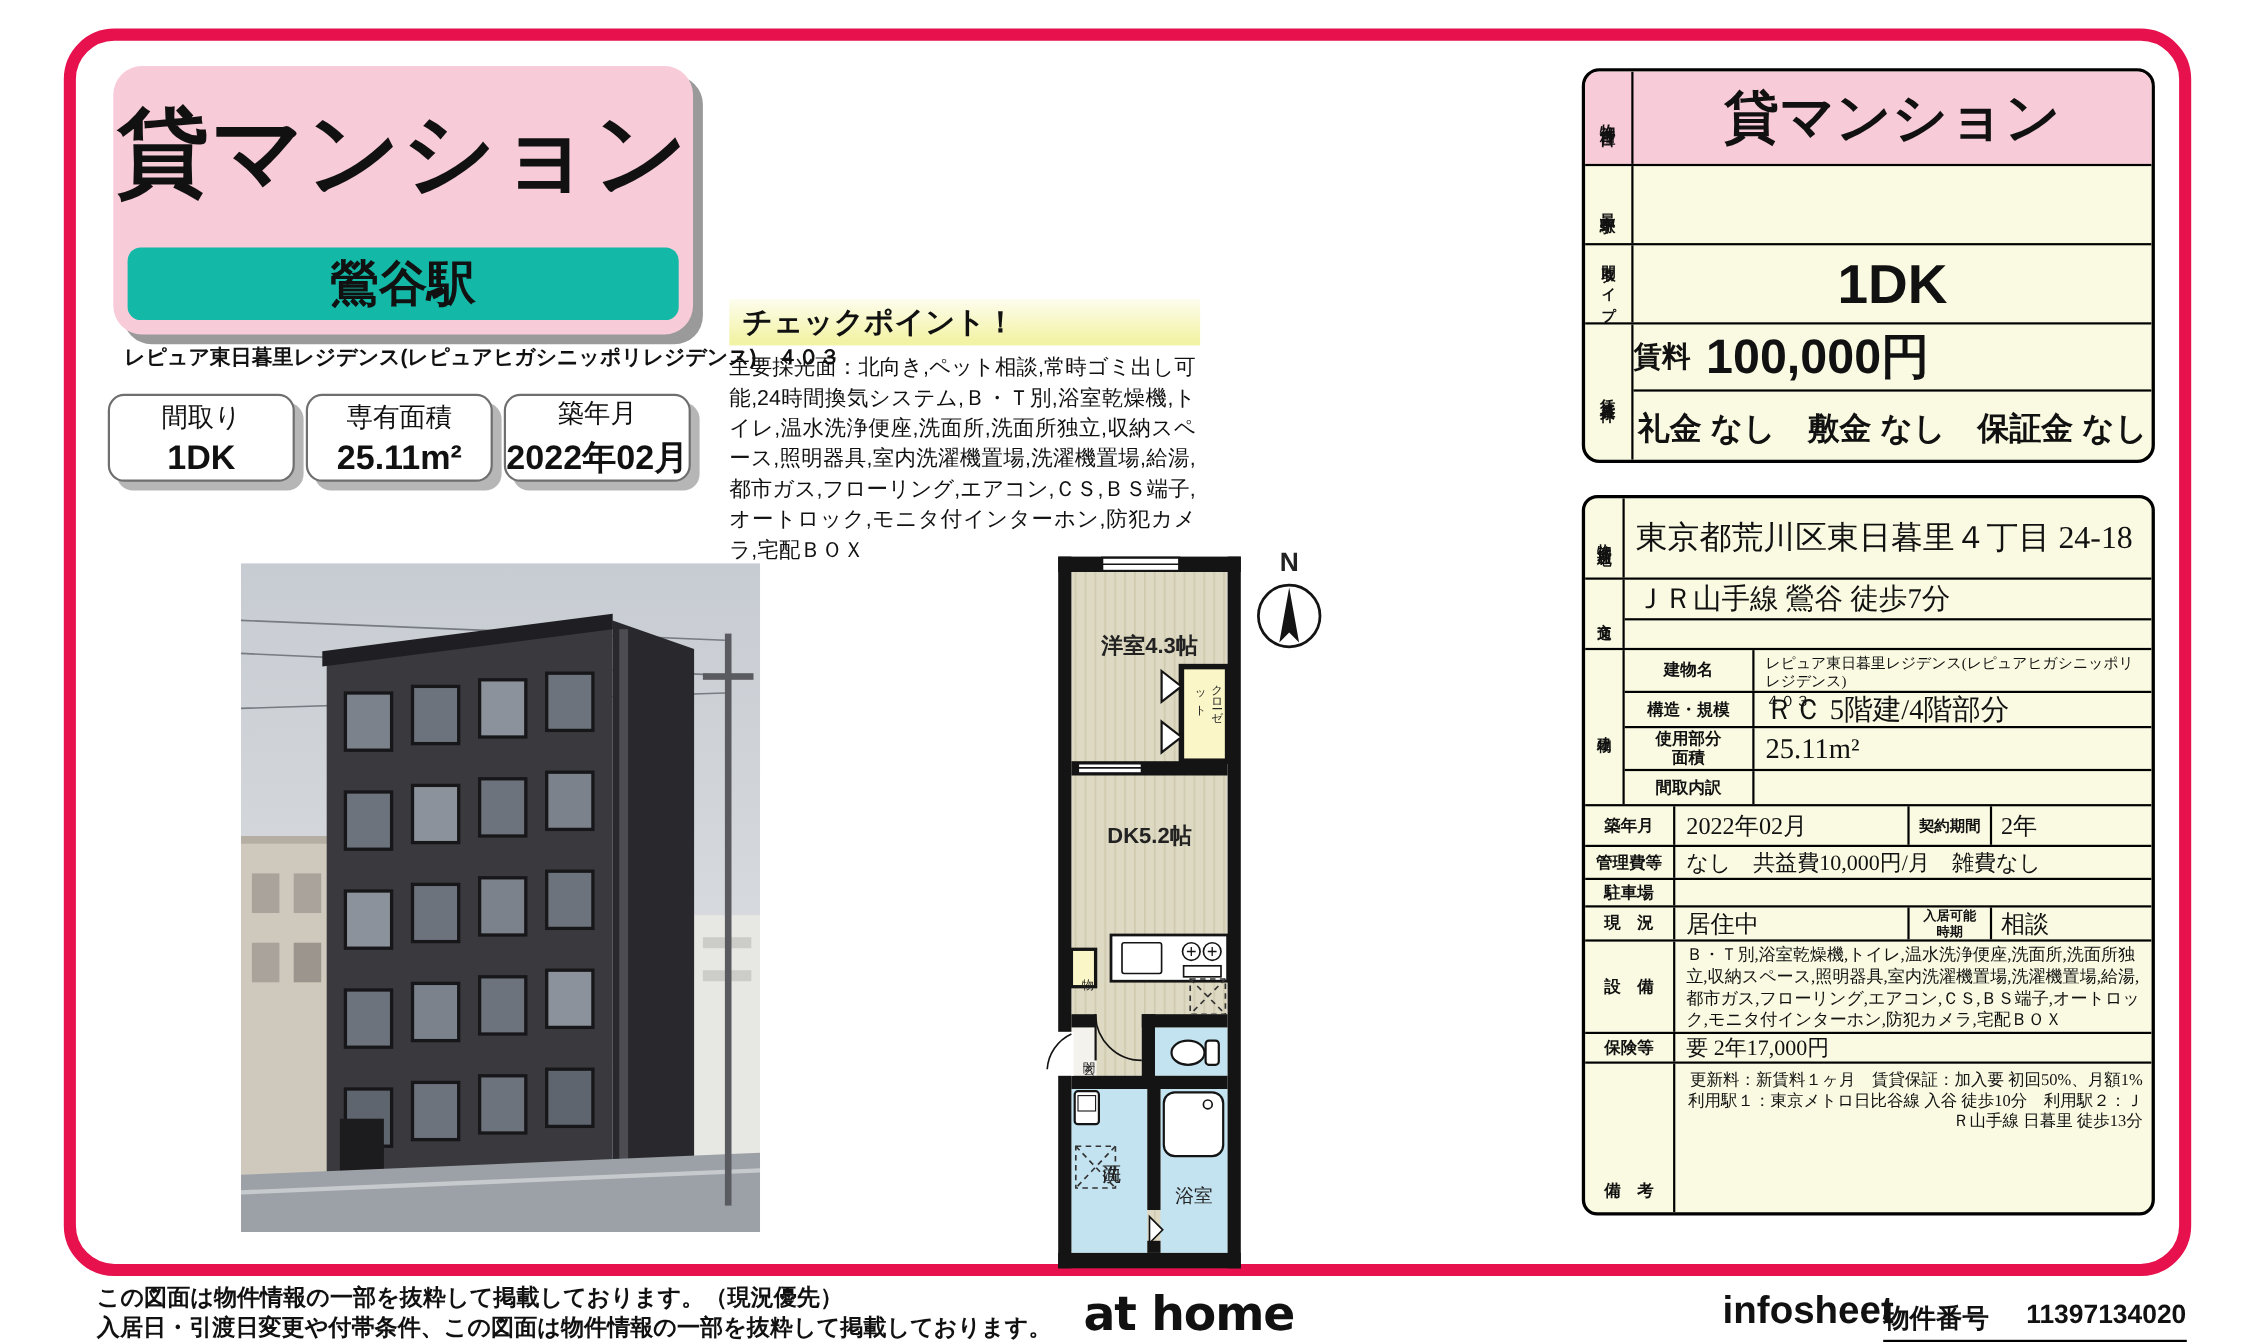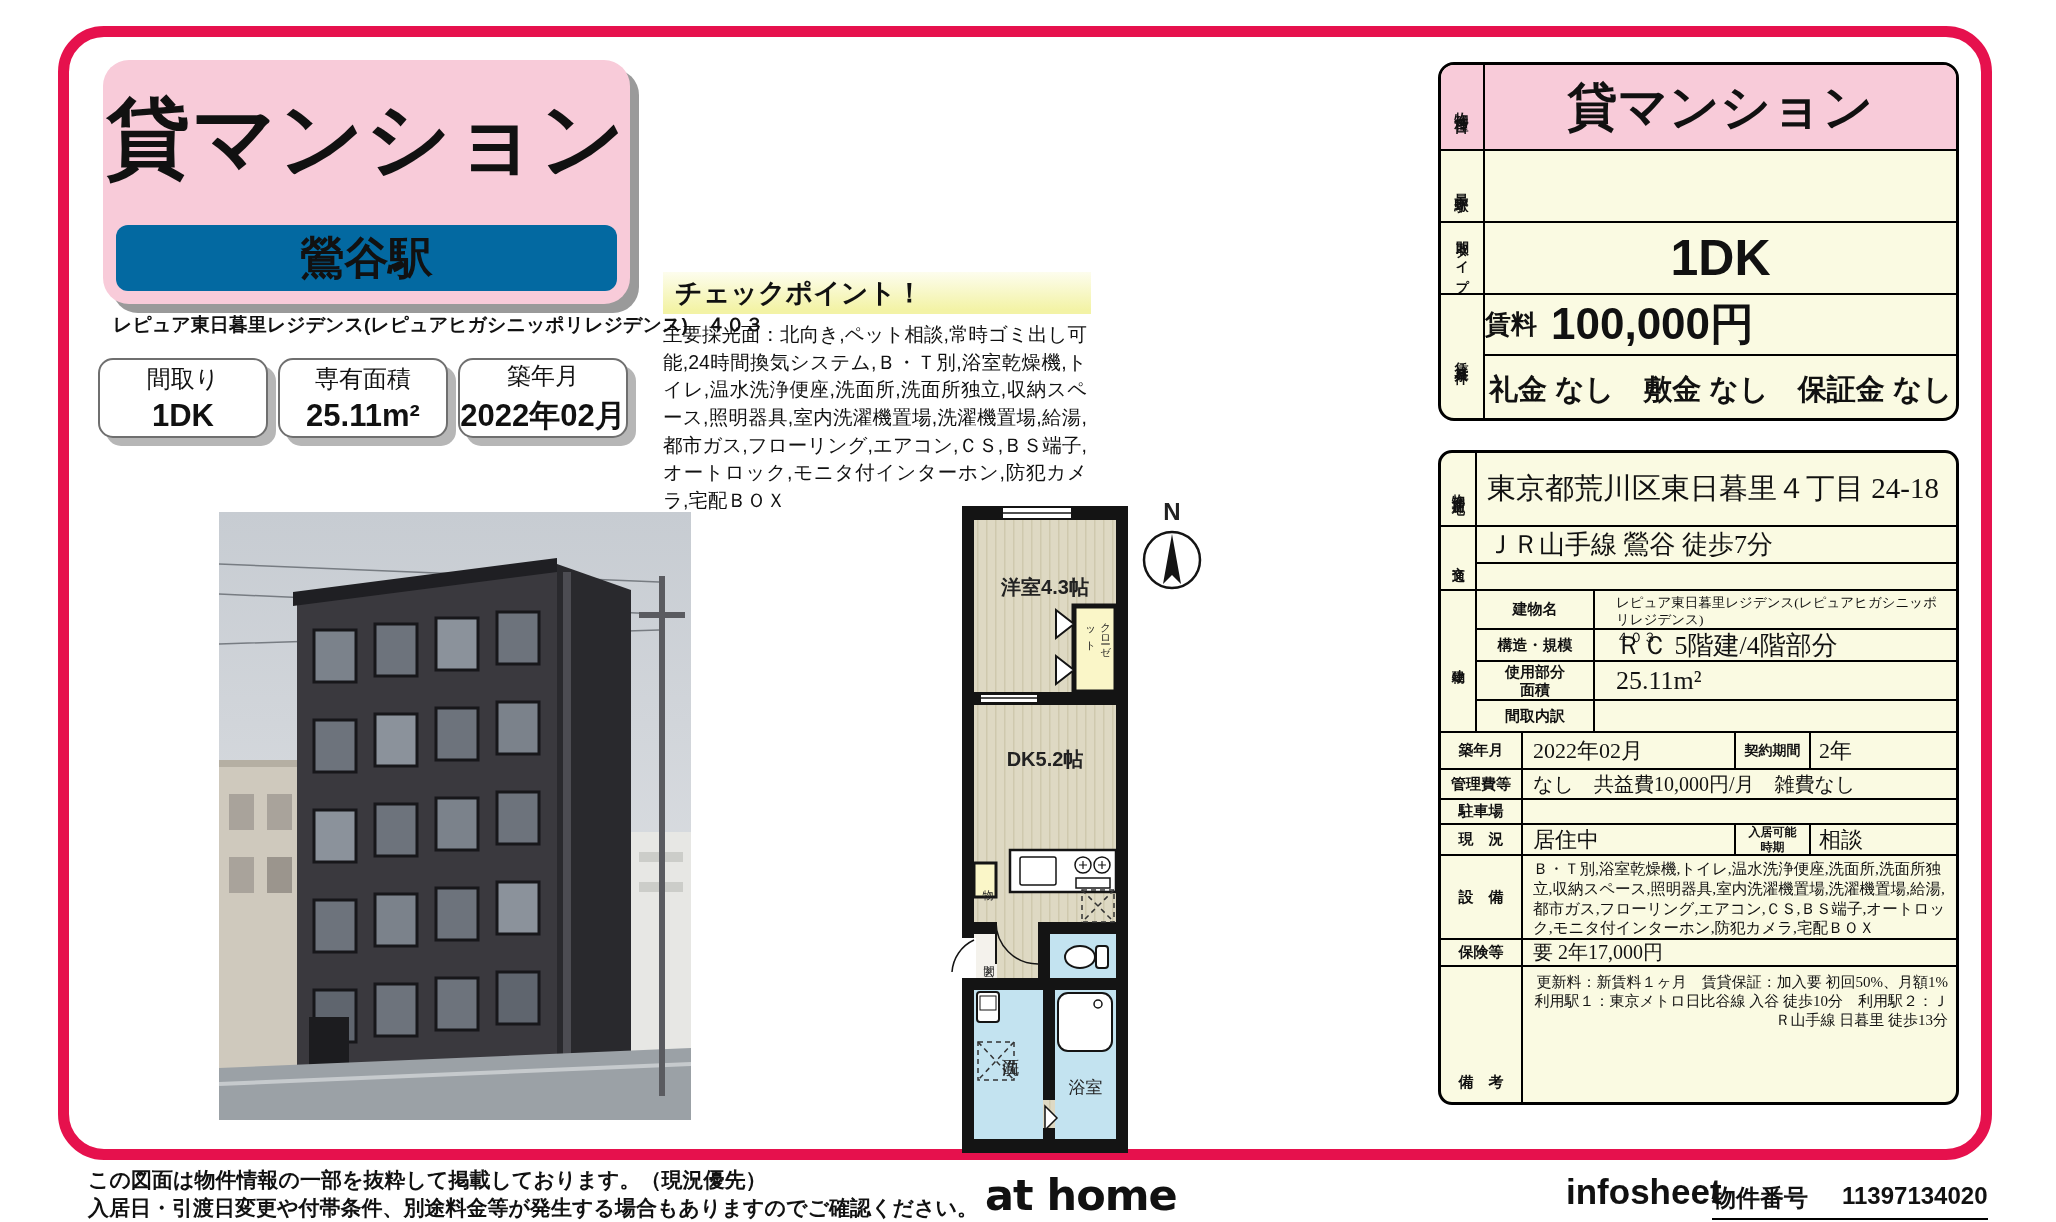--- a/index.html
+++ b/index.html
@@ -10,21 +10,21 @@
   
   .frame { position:absolute; left:58px; top:26px; width:1934px; height:1134px;
            border:11px solid #e6114d; border-radius:46px; background:#fff; }
 
   
   .title-box { position:absolute; left:103px; top:60px; width:527px; height:244px;
                background:#f8cbd9; border-radius:26px; box-shadow:9px 9px 0 #9a9a9a; }
   .title-main { margin-top:22px; text-align:center; font-size:84px; font-weight:bold;
                 letter-spacing:1px; white-space:nowrap; }
   .title-station { position:absolute; left:13px; right:13px; bottom:13px; height:66px;
-                   background:#0369a1; border-radius:12px; display:flex; align-items:center;
+                   background:#14b8a6; border-radius:12px; display:flex; align-items:center;
                    justify-content:center; font-size:44px; font-weight:bold; }
 
   .prop-name { position:absolute; left:113px; top:312px; font-size:19px; font-weight:bold; white-space:nowrap; }
 
   .spec-box { position:absolute; top:358px; height:80px; width:170px; background:#fff;
               border:2px solid #6f6f6f; border-radius:15px; box-shadow:8px 8px 0 #b6b6b6;
               display:flex; flex-direction:column; align-items:center; justify-content:center; gap:3px; }
   .spec-label { font-size:24px; }
   .spec-value { font-size:31px; font-weight:bold; white-space:nowrap; }
 
@@ -58,21 +58,21 @@
   .pinkrow { background:#f8cbd9; }
   .subcol { flex:1; display:flex; flex-direction:column; min-width:0; }
   .rentrow { flex:1; display:flex; align-items:center; justify-content:flex-start; gap:14px; border-bottom:2px solid #000; }
   .rent-l { font-size:26px; font-weight:bold; }
   .rent-v { font-size:44px; font-weight:bold; }
   .feesrow { height:68px; display:flex; align-items:center; justify-content:center;
              font-size:29px; font-weight:bold; white-space:nowrap; flex:none; }
 
   .serif { font-family:Liberation Serif, serif; }
   .val { flex:1; display:flex; align-items:center; padding-left:10px; min-width:0; }
-  .srow { display:flex; border-top:2px solid #000; min-height:0;gap:11px; }
+  .srow { display:flex; border-top:2px solid #000; min-height:0; }
   .srow:first-child { border-top:none; }
   .slab { width:118px; border-right:2px solid #000; display:flex; align-items:center; justify-content:center;
           font-size:15px; font-weight:bold; flex:none; text-align:center; }
   .slab .wrapnarrow { display:block; width:74px; line-height:1.2; }
   .lab2 { width:77px; border-left:2px solid #000; border-right:2px solid #000; display:flex;
           align-items:center; justify-content:center; font-size:14px; font-weight:bold; flex:none; text-align:center; }
   .lab2 .wrapnarrow2 { display:block; width:56px; font-size:12px; line-height:1.2; }
   .val2 { width:145px; display:flex; align-items:center; padding-left:8px; flex:none; }
   .multiline { align-items:flex-start; padding:3px 8px 3px 10px; line-height:1.28; display:block; }
   .pre { white-space:pre-line; }
@@ -345,21 +345,21 @@
       <div class="val serif" style="font-size:20px;">要 2年17,000円</div>
     </div>
     <div class="row" style="flex:1;">
       <div class="hlab labelbottom">備　考</div>
       <div class="val serif multiline" style="font-size:15px; padding-top:6px;text-align:right;">更新料：新賃料１ヶ月　賃貸保証：加入要 初回50%、月額1%　利用駅１：東京メトロ日比谷線 入谷 徒歩10分　利用駅２：ＪＲ山手線 日暮里 徒歩13分</div>
     </div>
   </div>
 
   <div class="disclaimer">
     <div>この図面は物件情報の一部を抜粋して掲載しております。（現況優先）</div>
-    <div>入居日・引渡日変更や付帯条件、別途料金等が発生する場合もありますのでご確認ください。</div>
+    <div>入居日・引渡日変更や付帯条件、この図面は物件情報の一部を抜粋して掲載しております。</div>
   </div>
   <div class="athome-logo">at home</div>
   <div class="infosheet">infosheet</div>
   <div class="propno">
     <span>物件番号</span>
     <span>11397134020</span>
   </div>
 </div>
 
 </body></html>

